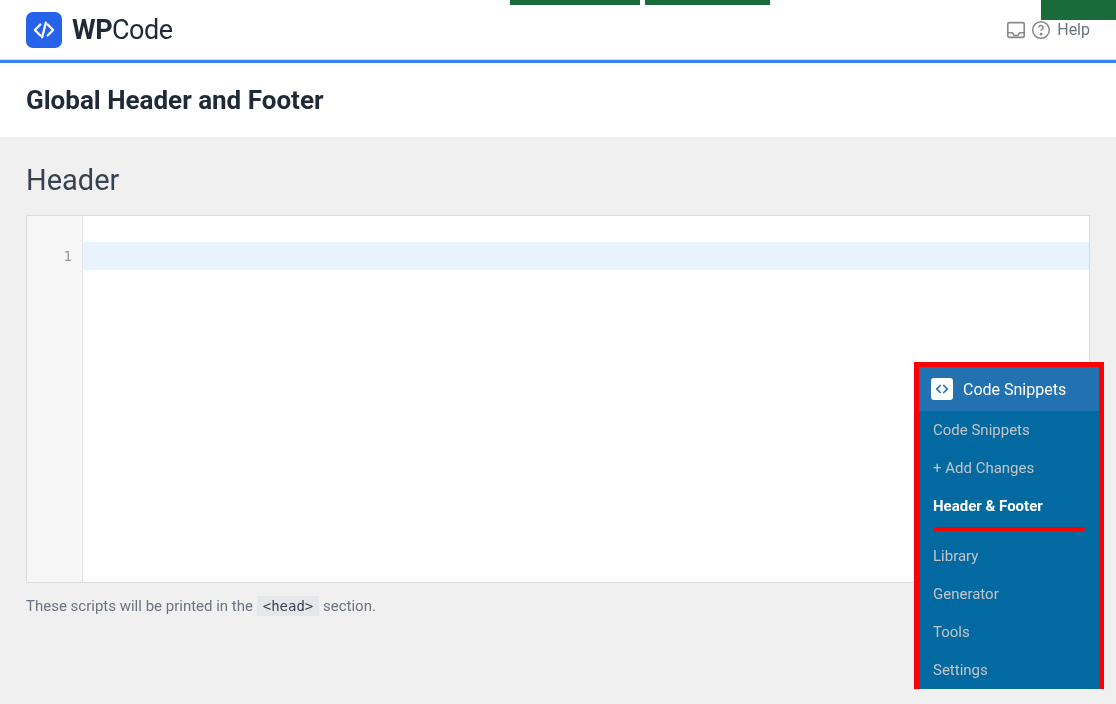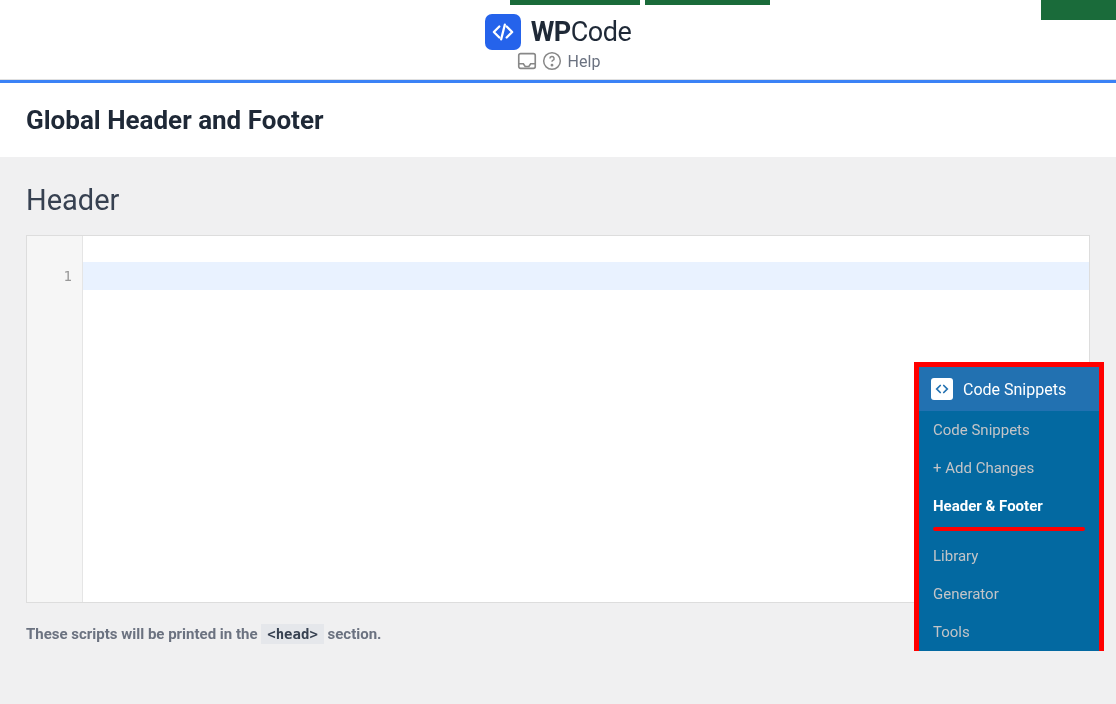--- a/index.html
+++ b/index.html
@@ -12,22 +12,21 @@
       overflow: hidden;
       position: relative;
     }
     .top-bar {
       background: #fff;
       border-bottom: 1px solid #e0e0e0;
       padding: 14px 26px;
       display: flex;
       align-items: center;
       justify-content: space-between;
-      height: 80px;
-      flex-direction: column;
+      height: 60px;
     }
     .logo-section {
       display: flex;
       align-items: center;
       gap: 10px;
     }
     .logo-icon {
       width: 36px;
       height: 36px;
       background: #2563eb;
@@ -112,24 +111,23 @@
     .code-area {
       flex: 1;
       padding-top: 26px;
     }
     .active-line {
       background: #e9f2ff;
       height: 28px;
       width: 100%;
     }
     .hint {
-      margin-top: 22px;
+      margin-top: 14px;
       font-size: 15px;
       color: #6b7280;
-      font-weight: bold;
     }
     .hint code {
       background: #e5e7eb;
       padding: 2px 6px;
       font-family: Menlo, Monaco, Consolas, monospace;
       font-size: 14px;
       color: #374151;
     }
     
     .float-menu {
@@ -256,13 +254,14 @@
     </div>
     <span>Code Snippets</span>
   </div>
   <div class="float-item">Code Snippets</div>
   <div class="float-item">+ Add Changes</div>
   <div class="float-item active">Header &amp; Footer</div>
   <div class="underline"></div>
   <div class="float-item">Library</div>
   <div class="float-item">Generator</div>
   <div class="float-item">Tools</div>
+  <div class="float-item">Settings</div>
 </div>
 
 </body></html>

